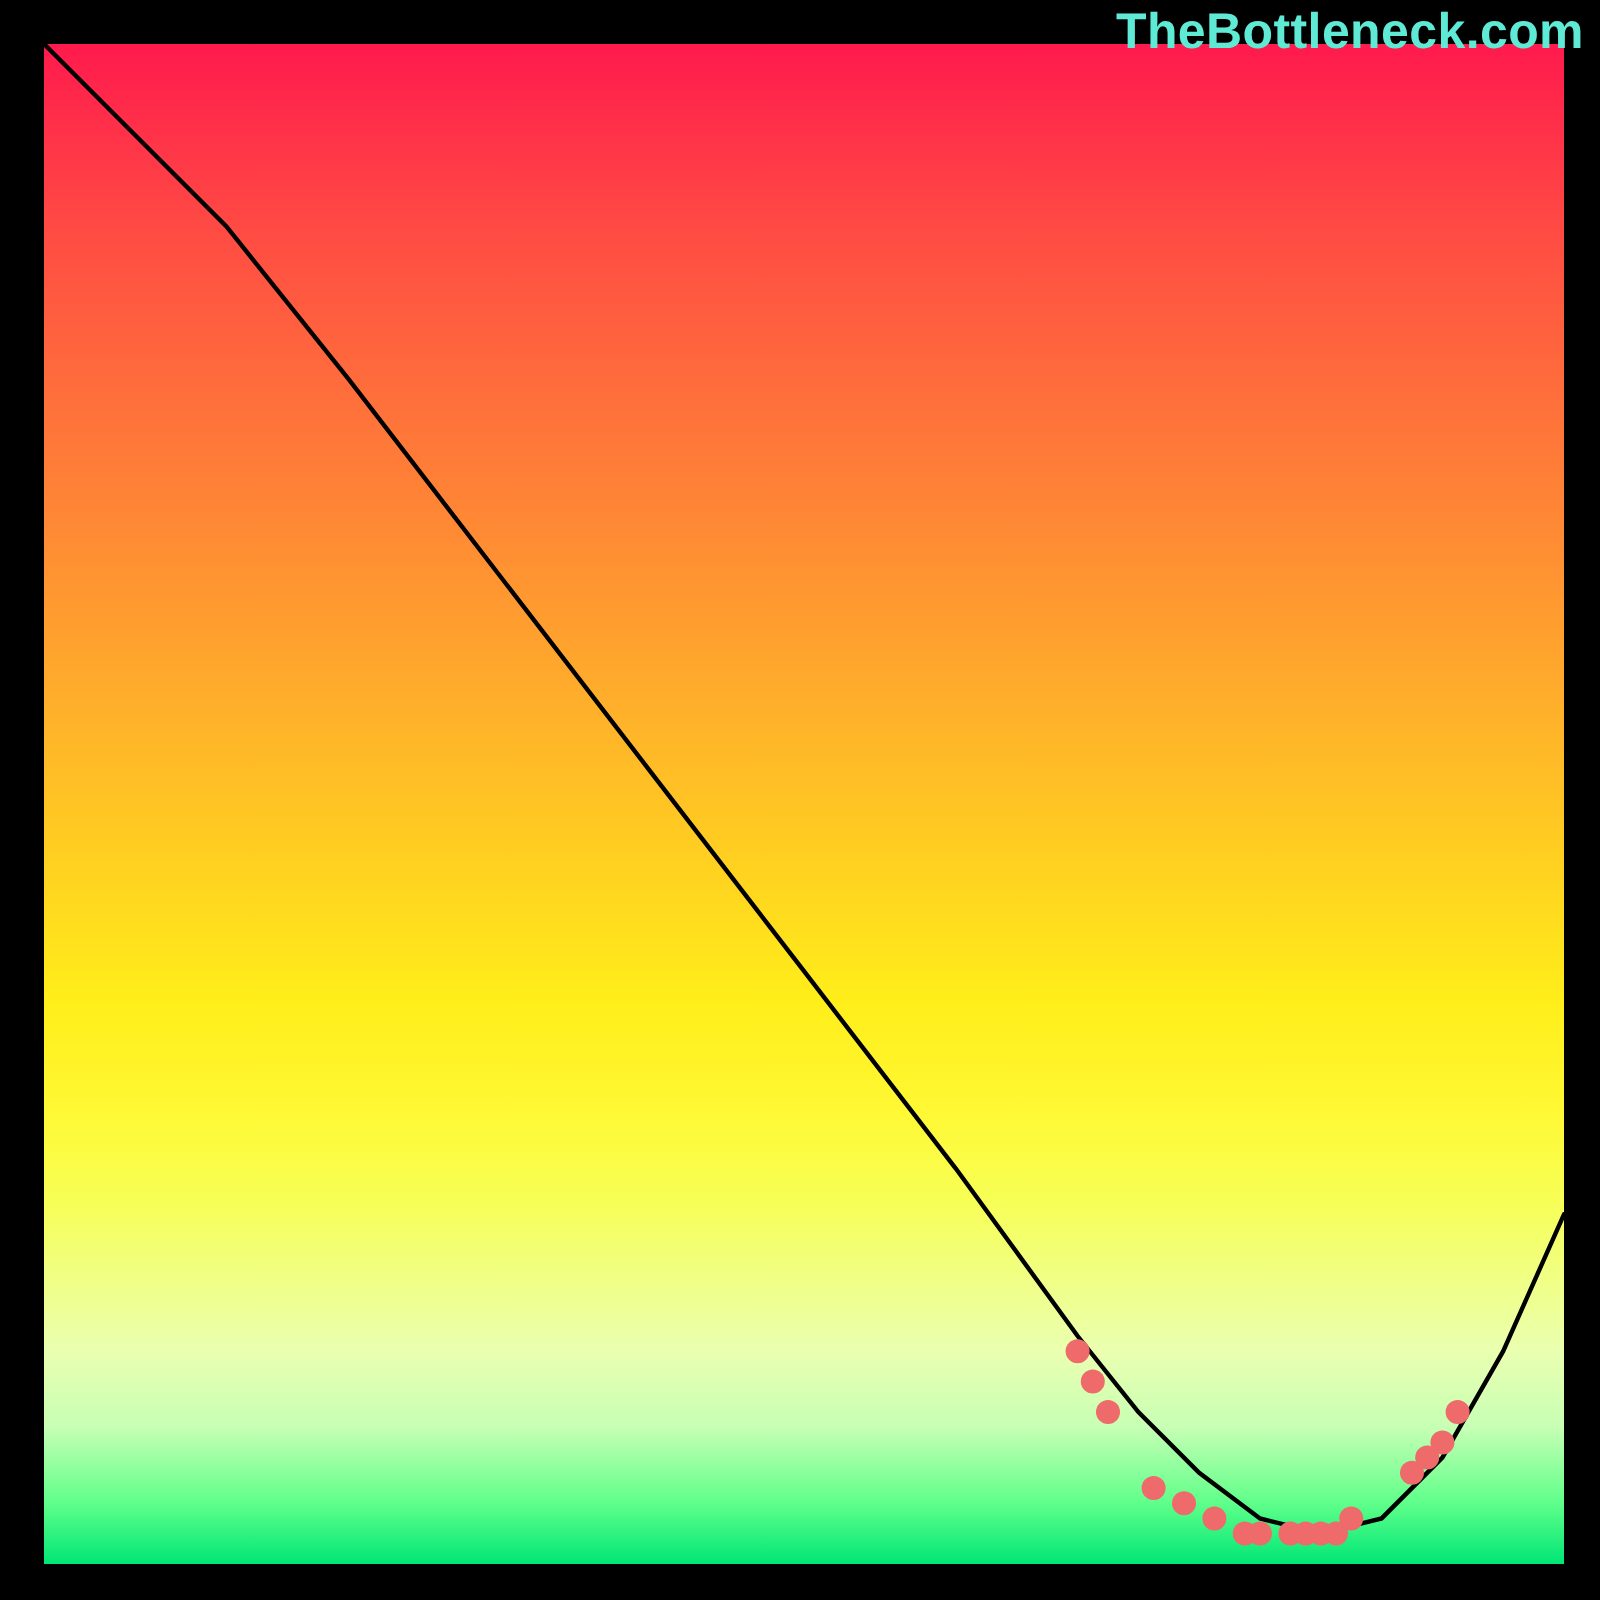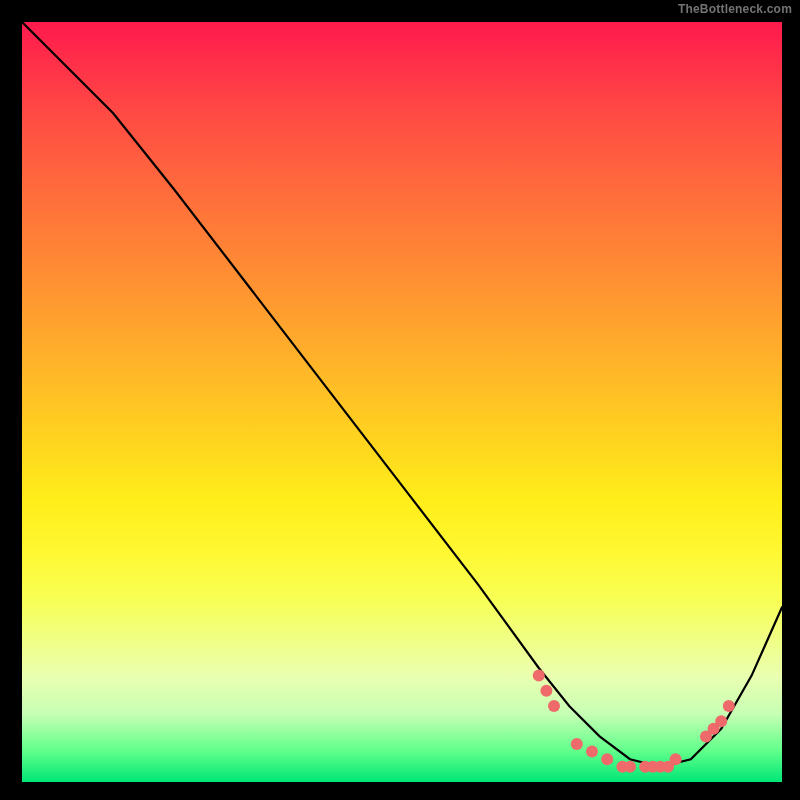--- a/index.html
+++ b/index.html
@@ -39,23 +39,23 @@
       #c7ffb4 91%,
       #5fff8a 96%,
       #00e676 100%
     );
   }
   .watermark {
     position: absolute;
     top: 2px;
     right: 8px;
     font-family: Arial, Helvetica, sans-serif;
-    font-size: 12px;
+    font-size: 25px;
     font-weight: 600;
-    color: #737373;
+    color: #5eead4;
     letter-spacing: 0.2px;
     user-select: none;
   }
   svg.curve {
     position: absolute;
     left: 0;
     top: 0;
     width: 760px;
     height: 760px;
     pointer-events: none;

